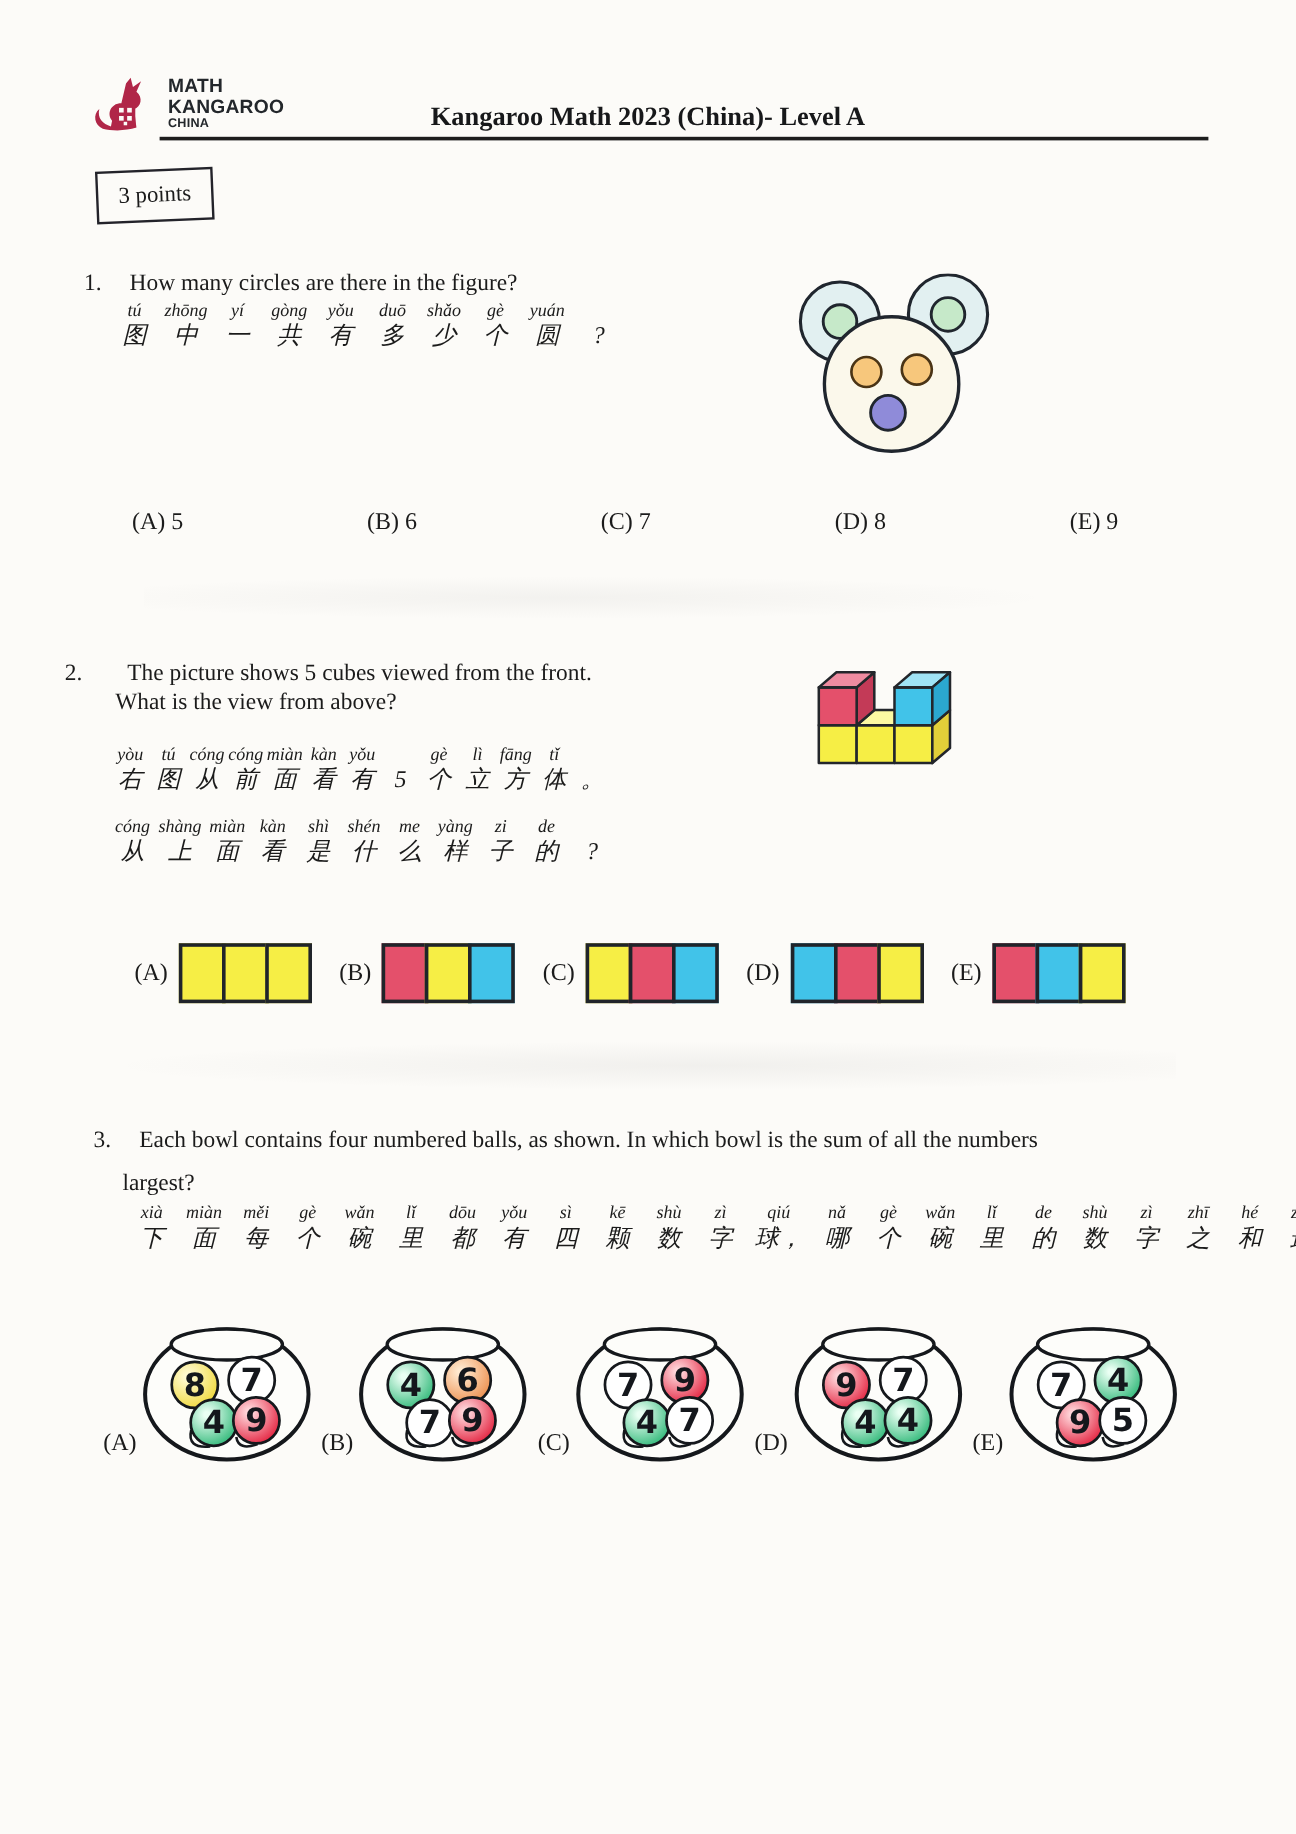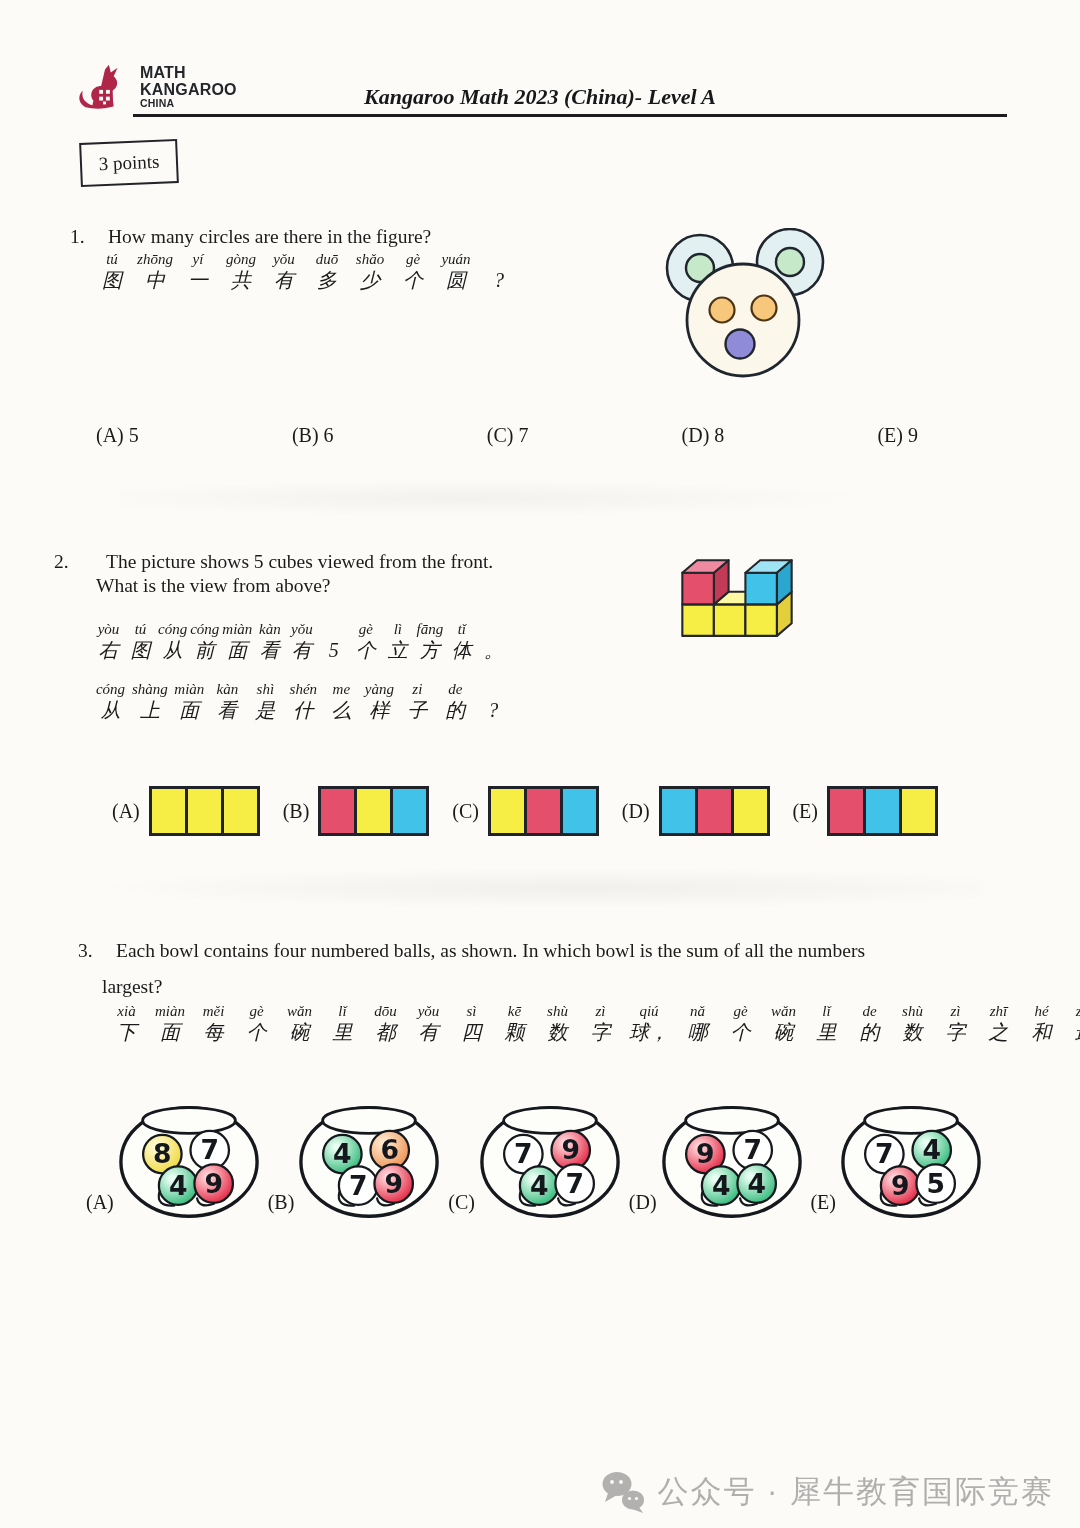--- a/index.html
+++ b/index.html
@@ -7,21 +7,21 @@
         font-family:"Liberation Serif",serif;color:#1b1b1b;overflow:hidden;}
   .smudge{position:absolute;pointer-events:none;}
 
   
   .logo{position:absolute;left:76px;top:56px;display:flex;align-items:center;gap:6px;}
   .logo-text{display:flex;flex-direction:column;line-height:1.02;font-family:"Liberation Sans",sans-serif;
              font-weight:bold;color:#23272b;letter-spacing:.2px;}
   .logo-text .l1,.logo-text .l2{font-size:16px;}
   .logo-text .l3{font-size:10.5px;}
   .doc-title{position:absolute;left:0;top:84px;width:1080px;text-align:center;
-             font-style:italic;font-weight:bold;font-size:22px;color:#17181a;}
+             font-weight:bold;font-size:22px;color:#17181a;}
   .head-rule{position:absolute;left:133px;top:114px;width:874px;height:3px;background:#1d1d1d;}
   .points-box{position:absolute;left:80px;top:141px;width:94px;height:40px;border:2px solid #23232a;
               display:flex;align-items:center;justify-content:center;font-size:19px;
               transform:rotate(-2.4deg);background:#fcfbf8;}
 
   
   .qline{position:absolute;display:flex;gap:14px;font-size:19.5px;}
   .qnum{min-width:24px;}
   .ruby-line{position:absolute;display:flex;align-items:flex-end;font-style:italic;}
   .rpair{display:inline-flex;flex-direction:column;align-items:center;justify-content:flex-end;}
@@ -152,21 +152,21 @@
     <circle cx="40" cy="40" r="33" stroke="#20262e" stroke-width="2.6" fill="#e2f0f1"></circle>
     <circle cx="130" cy="34" r="33" stroke="#20262e" stroke-width="2.6" fill="#e2f0f1"></circle>
     <circle cx="40" cy="40" r="14" stroke="#20262e" stroke-width="2.4" fill="#c6e9c9"></circle>
     <circle cx="130" cy="34" r="14" stroke="#20262e" stroke-width="2.4" fill="#c6e9c9"></circle>
     <circle cx="83" cy="92" r="56" stroke="#20262e" stroke-width="2.8" fill="#fbf8eb"></circle>
     <circle cx="62" cy="82" r="12.5" stroke="#4a3415" stroke-width="2.2" fill="#f7c77c"></circle>
     <circle cx="104" cy="80" r="12.5" stroke="#4a3415" stroke-width="2.2" fill="#f7c77c"></circle>
     <circle cx="80" cy="116" r="14.5" stroke="#20262e" stroke-width="2.4" fill="#8f8bd9"></circle>
   </svg>
 
-  <div class="opts-simple" style="left:96px;top:424px;width:822px;">
+  <div class="opts-simple" style="left:110px;top:424px;width:822px;">
       <span class="opt-item">(A) 5</span>
       <span class="opt-item">(B) 6</span>
       <span class="opt-item">(C) 7</span>
       <span class="opt-item">(D) 8</span>
       <span class="opt-item">(E) 9</span>
     </div>
 
   <div class="qline" style="left:54px;top:551px;gap:28px;">
     <span class="qnum">2.</span>
     <span>The picture shows 5 cubes viewed from the front.</span>
@@ -525,31 +525,14 @@
           <circle cx="97" cy="54" r="19.5" fill="url(#grad-green)" stroke="#15181c" stroke-width="2.3"></circle>
           <text x="97" y="63" text-anchor="middle" font-size="27" font-weight="bold" fill="#14171c" font-family="&quot;DejaVu Sans&quot;, sans-serif">4</text>
           <circle cx="65" cy="90" r="19.5" fill="url(#grad-red)" stroke="#15181c" stroke-width="2.3"></circle>
           <text x="65" y="99" text-anchor="middle" font-size="27" font-weight="bold" fill="#14171c" font-family="&quot;DejaVu Sans&quot;, sans-serif">9</text>
           <circle cx="101" cy="88" r="19.5" fill="#ffffff" stroke="#15181c" stroke-width="2.3"></circle>
           <text x="101" y="97" text-anchor="middle" font-size="27" font-weight="bold" fill="#14171c" font-family="&quot;DejaVu Sans&quot;, sans-serif">5</text>
         </svg>
       </div>
     </div>
 
-  <div class="footer">
-    <svg width="48" height="44" viewBox="0 0 48 44">
-      <g>
-        <ellipse cx="17" cy="14" rx="14.5" ry="12" fill="#b3b1b0"></ellipse>
-        <polygon points="8,23 5,32 17,25" fill="#b3b1b0"></polygon>
-        <ellipse cx="33" cy="30" rx="11" ry="9.5" fill="#b3b1b0"></ellipse>
-        <polygon points="39,37 43,43 32,39" fill="#b3b1b0"></polygon>
-      </g>
-      <g fill="#fcfbf8">
-        <circle cx="12" cy="12" r="1.9"></circle>
-          <circle cx="21" cy="12" r="1.9"></circle>
-        <circle cx="29.5" cy="28.5" r="1.6"></circle>
-          <circle cx="36.5" cy="28.5" r="1.6"></circle>
-      </g>
-    </svg>
-    <span>公众号 · 犀牛教育国际竞赛</span>
-  </div>
 
 </div>
 
 </body></html>

